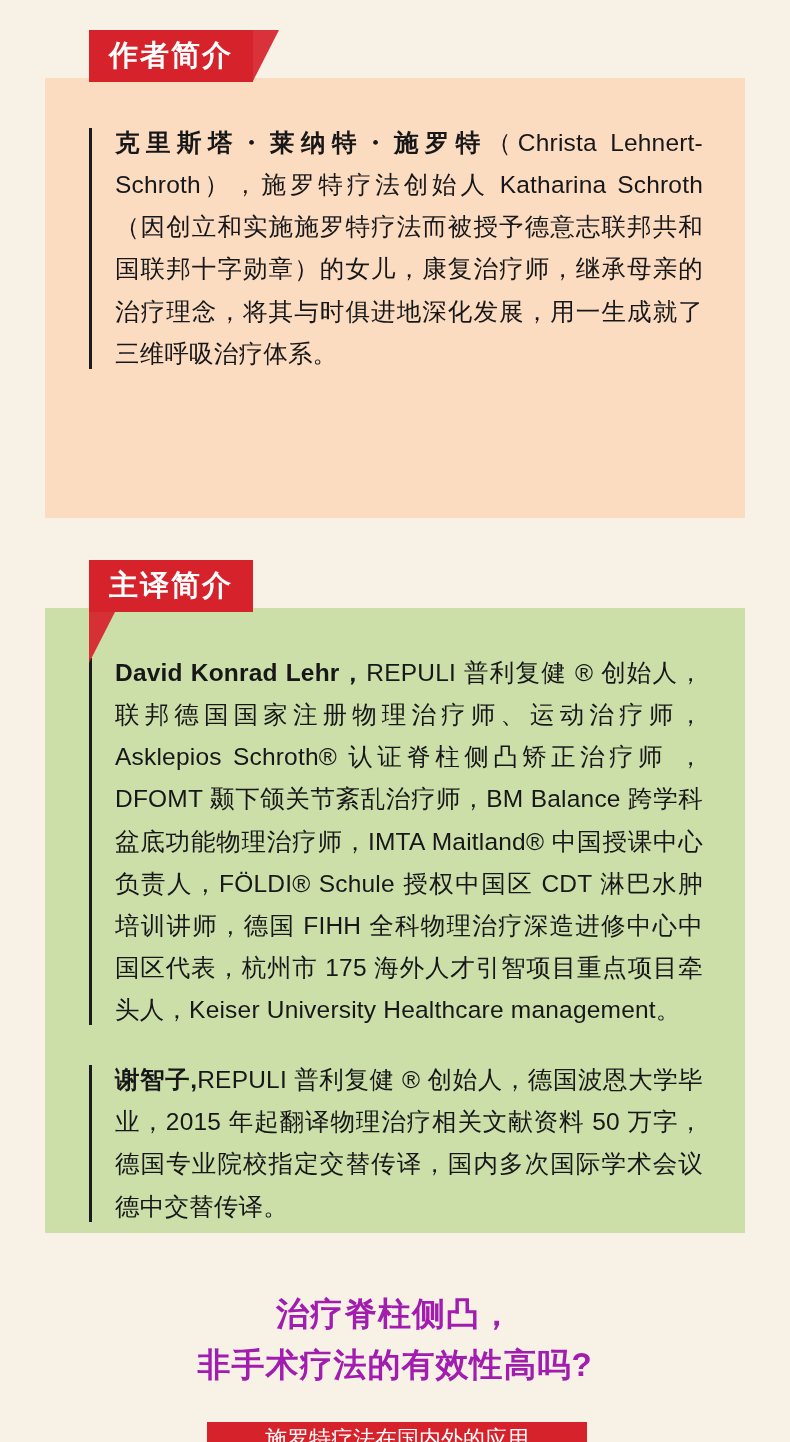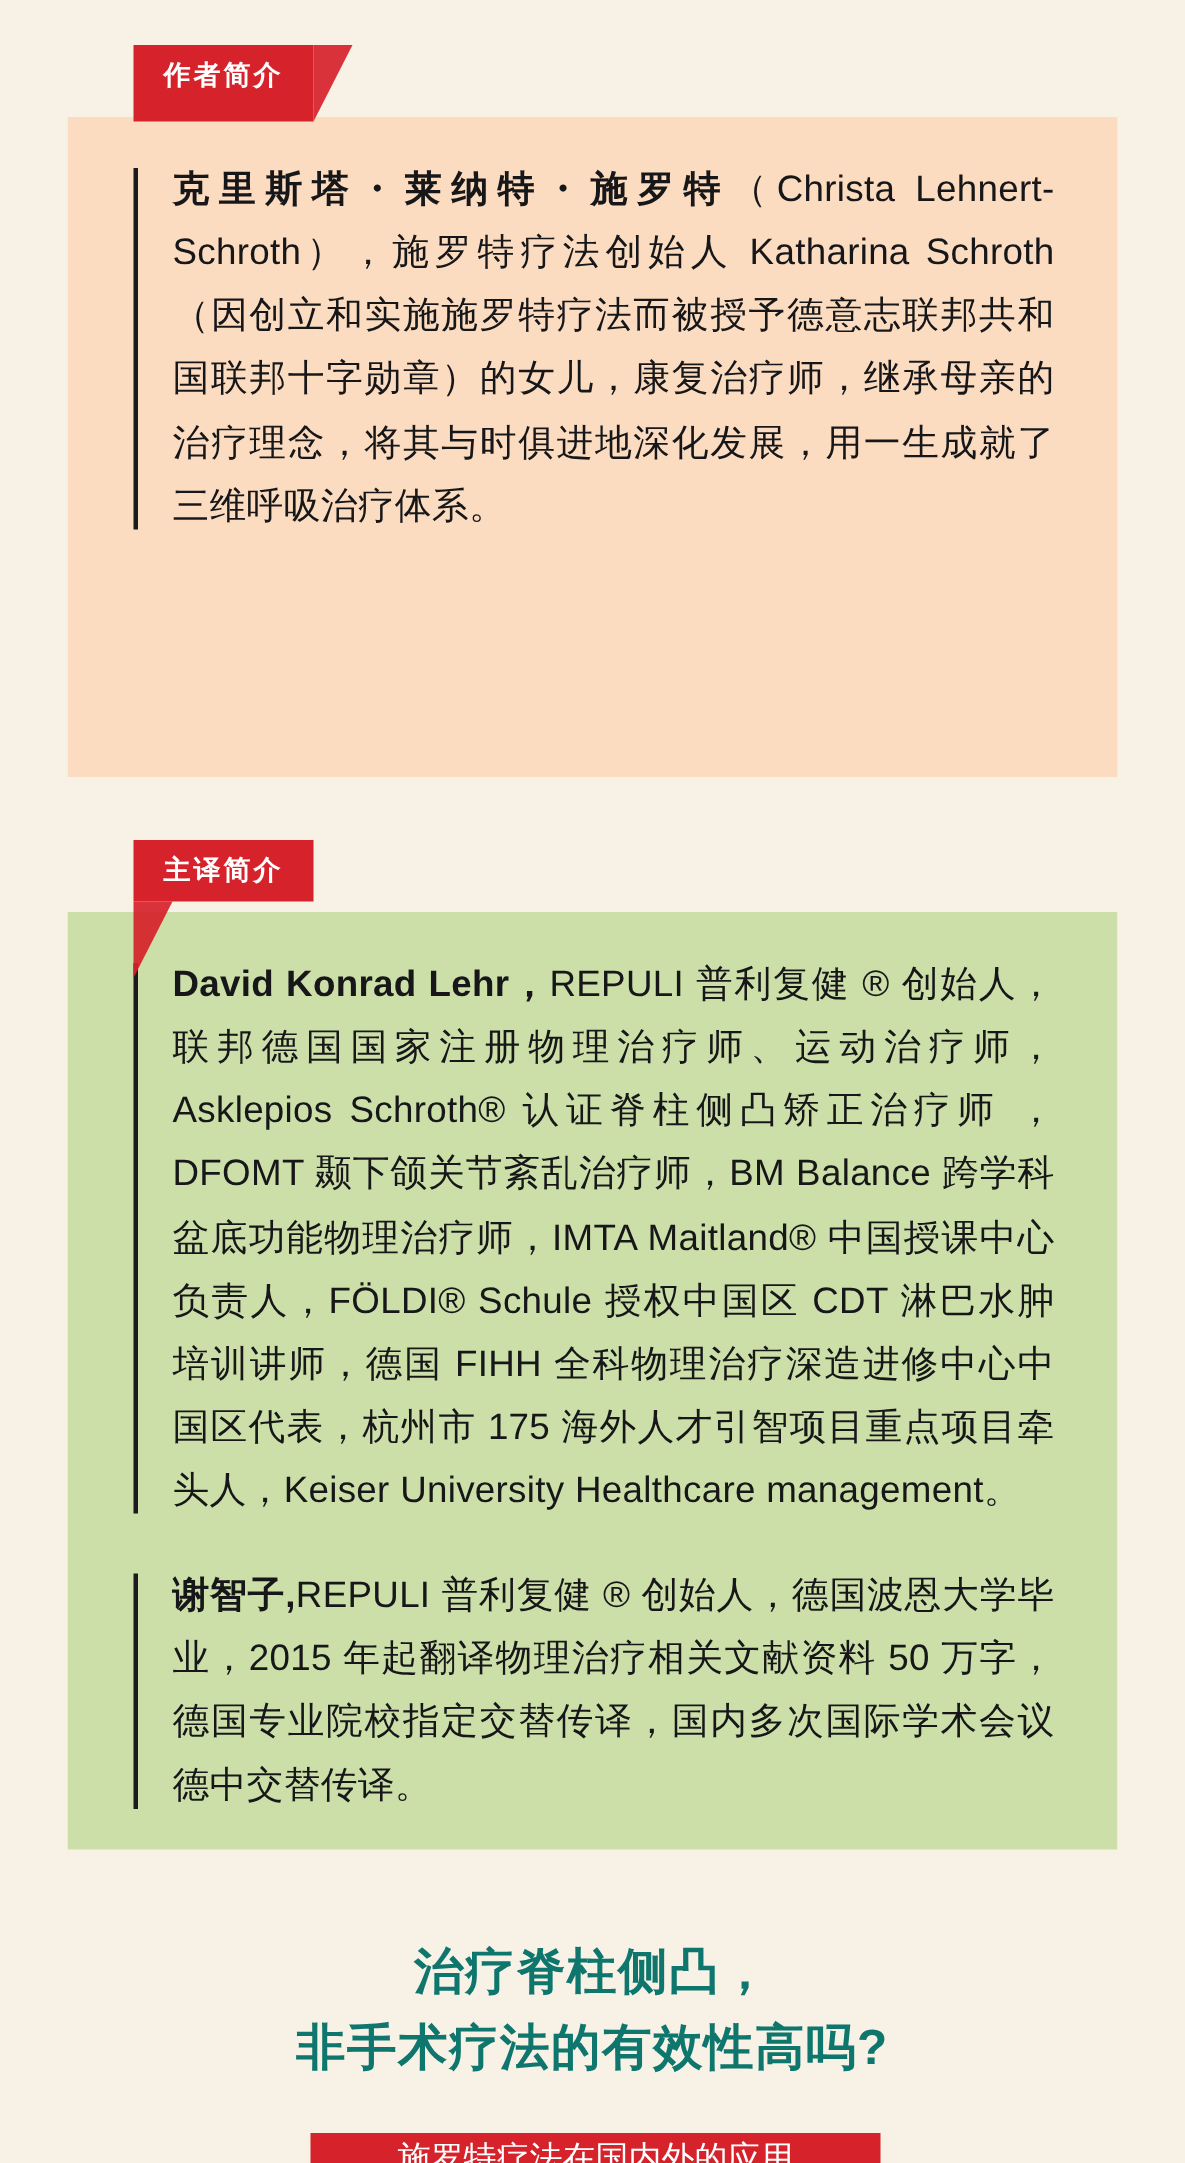--- a/index.html
+++ b/index.html
@@ -24,40 +24,40 @@
   
   .tag-wrap {
     position: absolute;
     display: flex;
     align-items: stretch;
     z-index: 5;
   }
   .tag {
     background: #d6222b;
     color: #ffffff;
-    font-size: 18px;
+    font-size: 29px;
     font-weight: bold;
     letter-spacing: 2px;
     padding: 11px 20px 12px 20px;
     line-height: 1;
   }
   .tag-tail {
     width: 0;
     height: 0;
     border-style: solid;
     border-width: 0 0 51px 26px;
     border-color: transparent transparent transparent #d6222b;
     opacity: 0.92;
   }
 
   
   .card {
     position: absolute;
     box-sizing: border-box;
-    padding: 28px 42px 36px 44px;
+    padding: 44px 42px 36px 44px;
   }
   .card-author {
     left: 45px;
     top: 78px;
     width: 700px;
     height: 440px;
     background: #fbdcc0;
   }
   .card-translator {
     left: 45px;
@@ -89,21 +89,21 @@
   }
   .para b { font-weight: bold; }
 
   
   .headline {
     position: absolute;
     left: 0;
     top: 1288px;
     width: 790px;
     text-align: center;
-    color: #0f766e;
+    color: #a21caf;
     font-weight: bold;
     font-size: 33px;
     line-height: 1.55;
     letter-spacing: 1px;
   }
   .headline .l2 { font-size: 33px; }
 
   .footer-bar {
     position: absolute;
     left: 207px;

